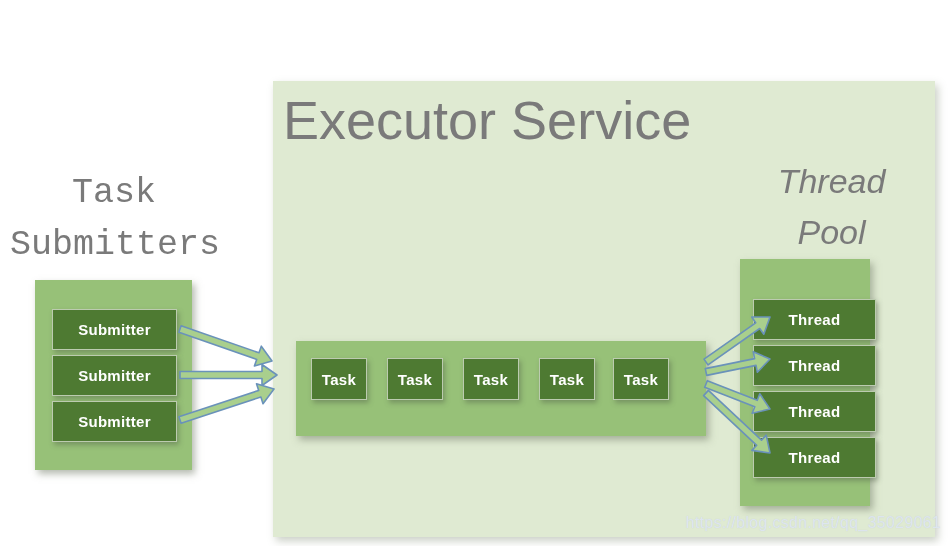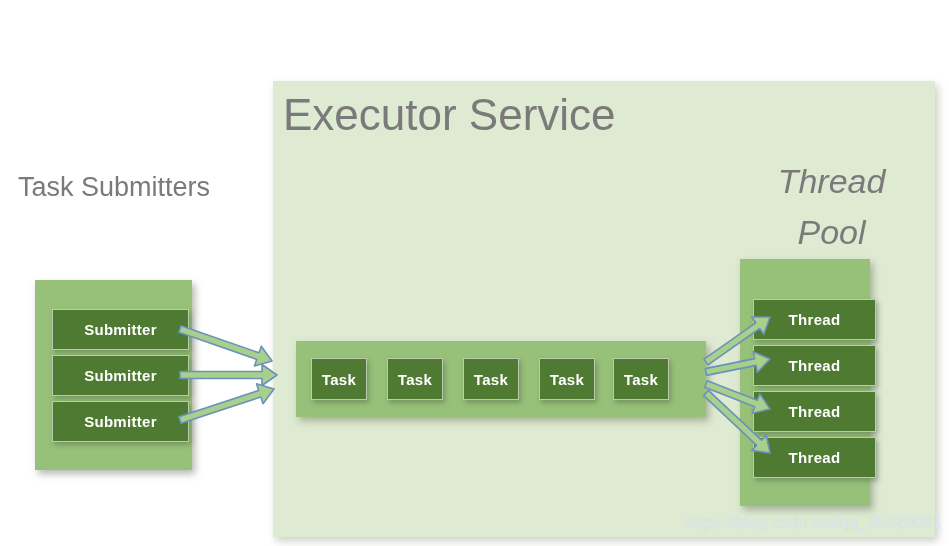--- a/index.html
+++ b/index.html
@@ -20,61 +20,61 @@
     overflow:hidden;
     font-family:"Liberation Sans", sans-serif;
   }
   .executor-box{
     position:absolute;left:273px;top:81px;width:662px;height:456px;
     background:var(--container-light);
     box-shadow:3px 4px 8px rgba(140,150,130,0.45);
   }
   .executor-title{
     position:absolute;left:10px;top:10px;
-    font-size:44px;line-height:1.1;
+    font-size:54px;line-height:1.1;
     color:var(--label-gray);
     white-space:nowrap;
   }
   .gray-label{
     position:absolute;
     color:var(--label-gray);
     text-align:center;
   }
   .task-submitters-label{
     left:10px;top:168px;width:208px;
-    font-size:27px;line-height:1.48;
+    font-size:35px;line-height:1.48;font-family:Liberation Mono, monospace;
   }
   .task-queue-label{
     left:346px;top:298px;width:310px;
     font-size:36px;line-height:1.2;
     white-space:nowrap;
   }
   .thread-pool-label{
     left:756px;top:156px;width:151px;
     font-size:34px;line-height:1.5;font-style:italic;
   }
   .medium-box{
     position:absolute;
     background:var(--container-medium);
     box-shadow:3px 4px 7px rgba(110,120,100,0.5);
   }
   .submitters-box{left:35px;top:280px;width:157px;height:190px;}
-  .queue-box{left:296px;top:341px;width:410px;height:76px;}
+  .queue-box{left:296px;top:341px;width:410px;height:95px;}
   .pool-box{left:740px;top:259px;width:130px;height:247px;}
   .dark-box{
     position:absolute;
     background:var(--box-dark);
     border:1px solid #bccbb0;
     box-shadow:2px 3px 5px rgba(80,95,70,0.45);
     color:var(--box-text);
     font-size:15px;font-weight:700;letter-spacing:0.3px;
     display:flex;align-items:center;justify-content:center;
     box-sizing:border-box;
   }
-  .submitter{left:17px;width:137px;height:41px;}
+  .submitter{left:17px;width:125px;height:41px;}
   .task{top:17px;width:56px;height:42px;}
   .thread{left:13px;width:123px;height:41px;}
   .arrows{
     position:absolute;left:0;top:0;width:949px;height:546px;
     pointer-events:none;
   }
   .watermark{
     position:absolute;right:8px;top:514px;
     font-size:16px;letter-spacing:0.3px;
     color:var(--watermark);

